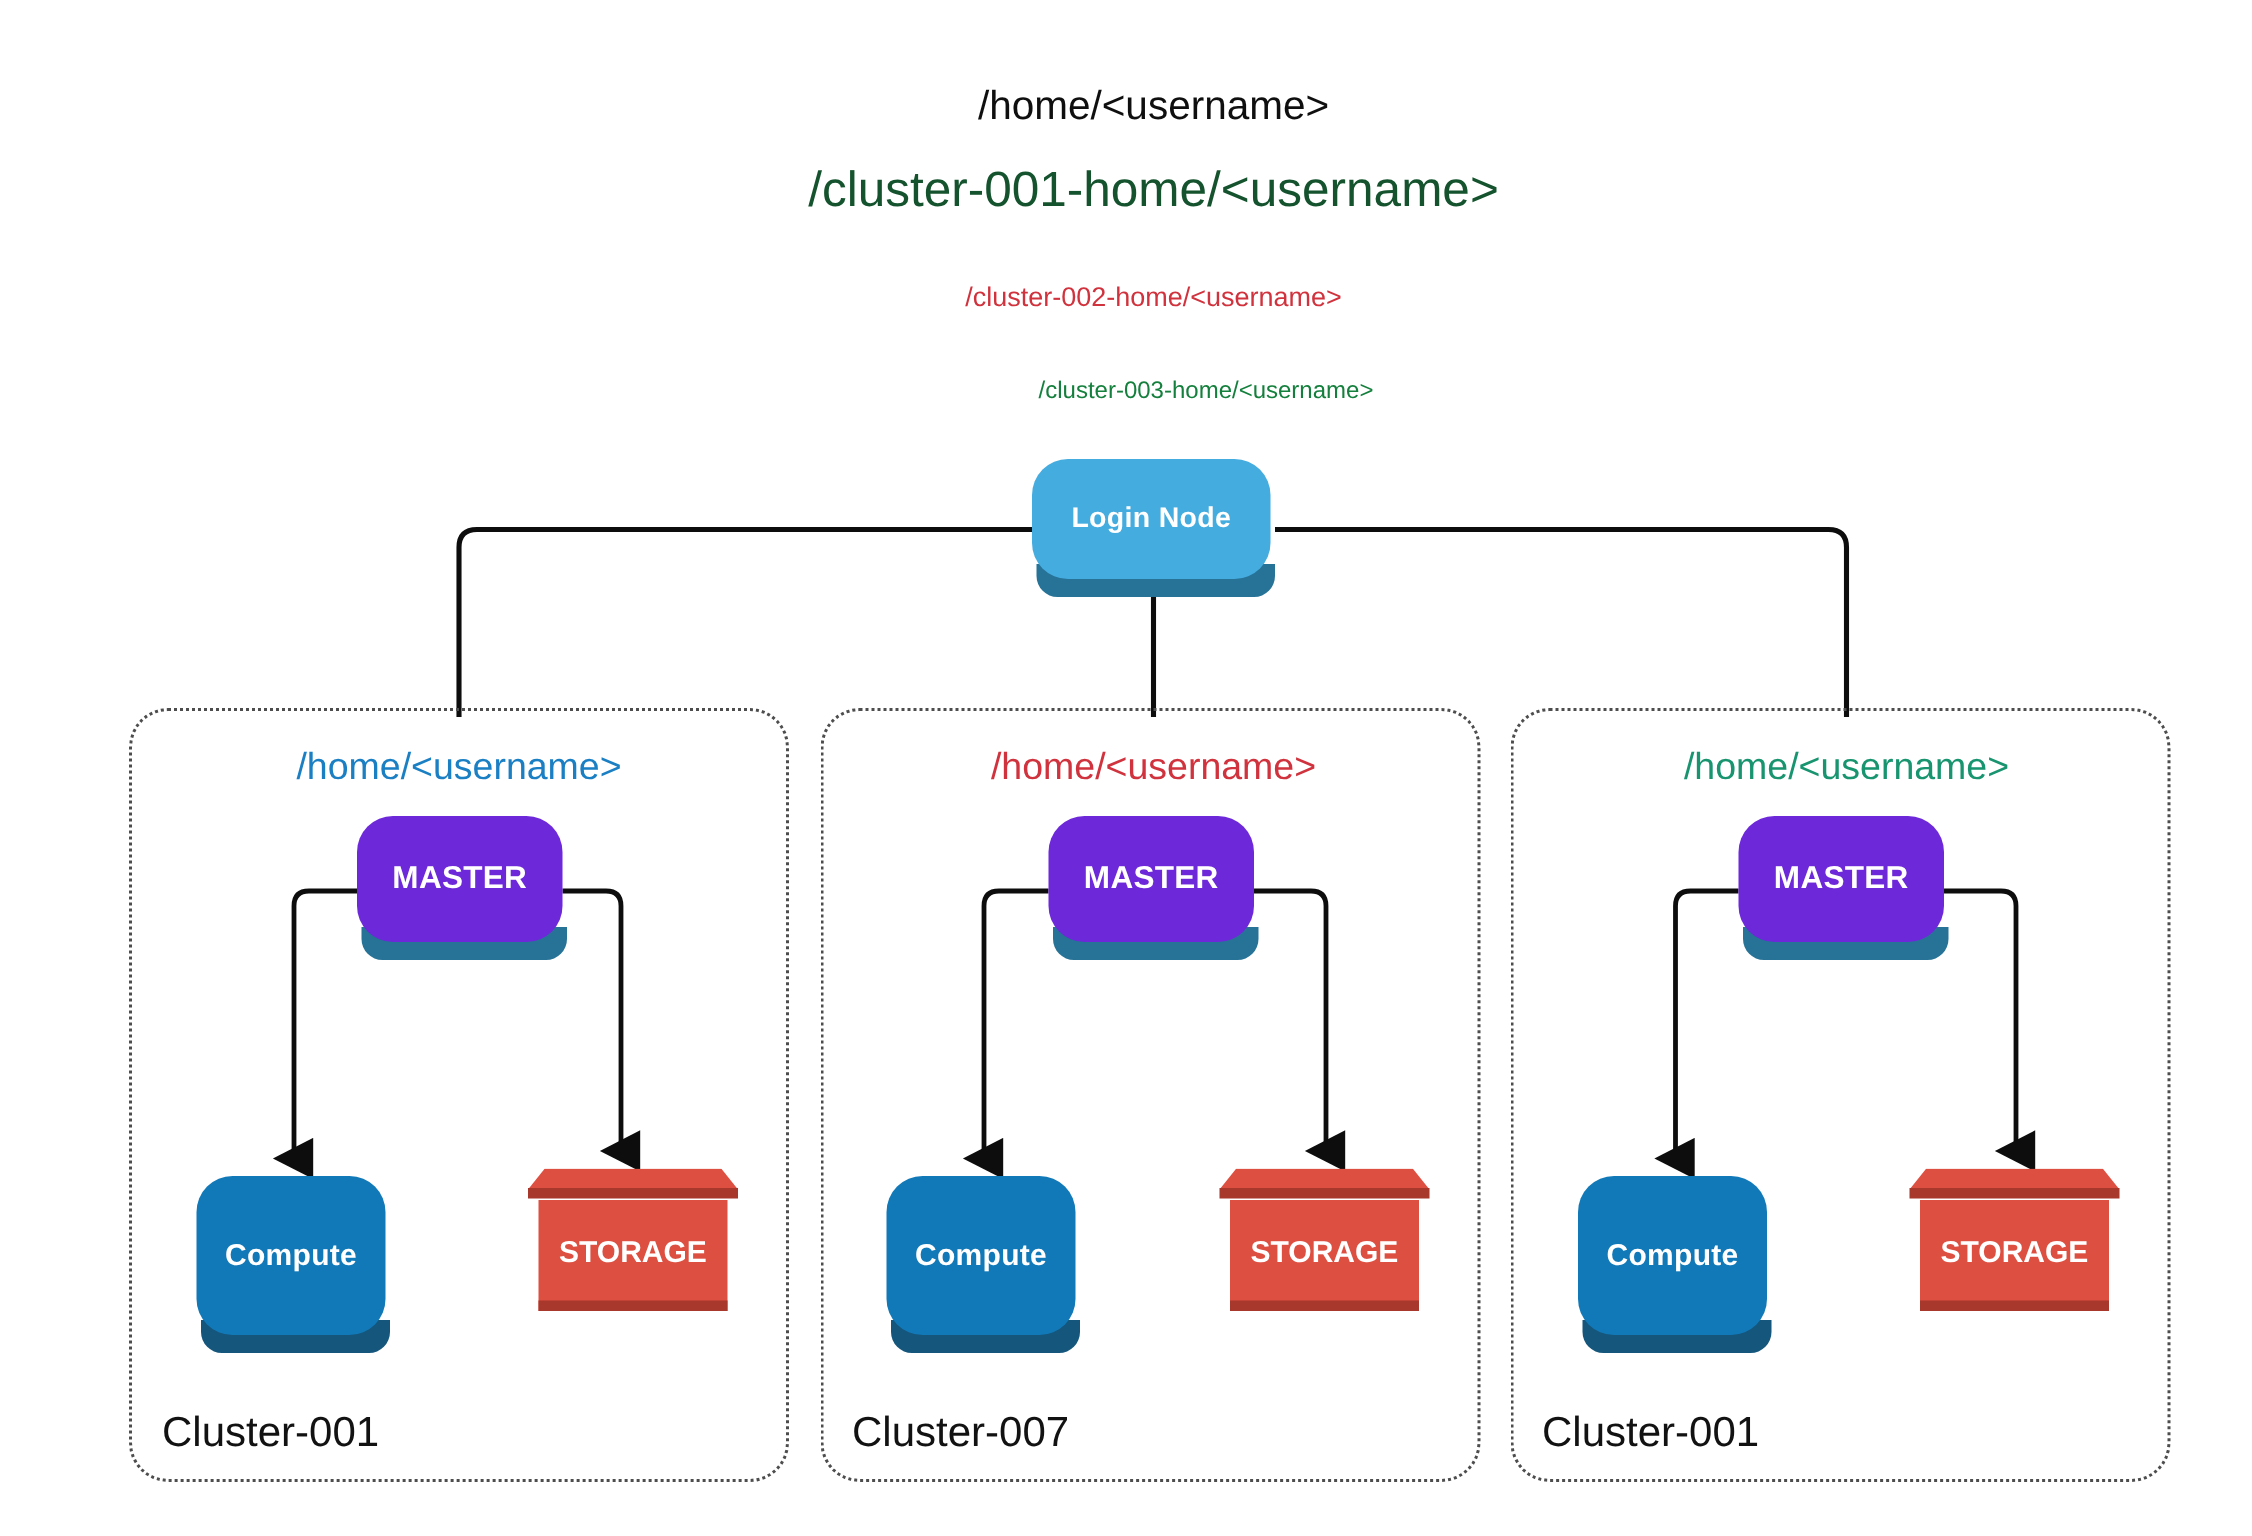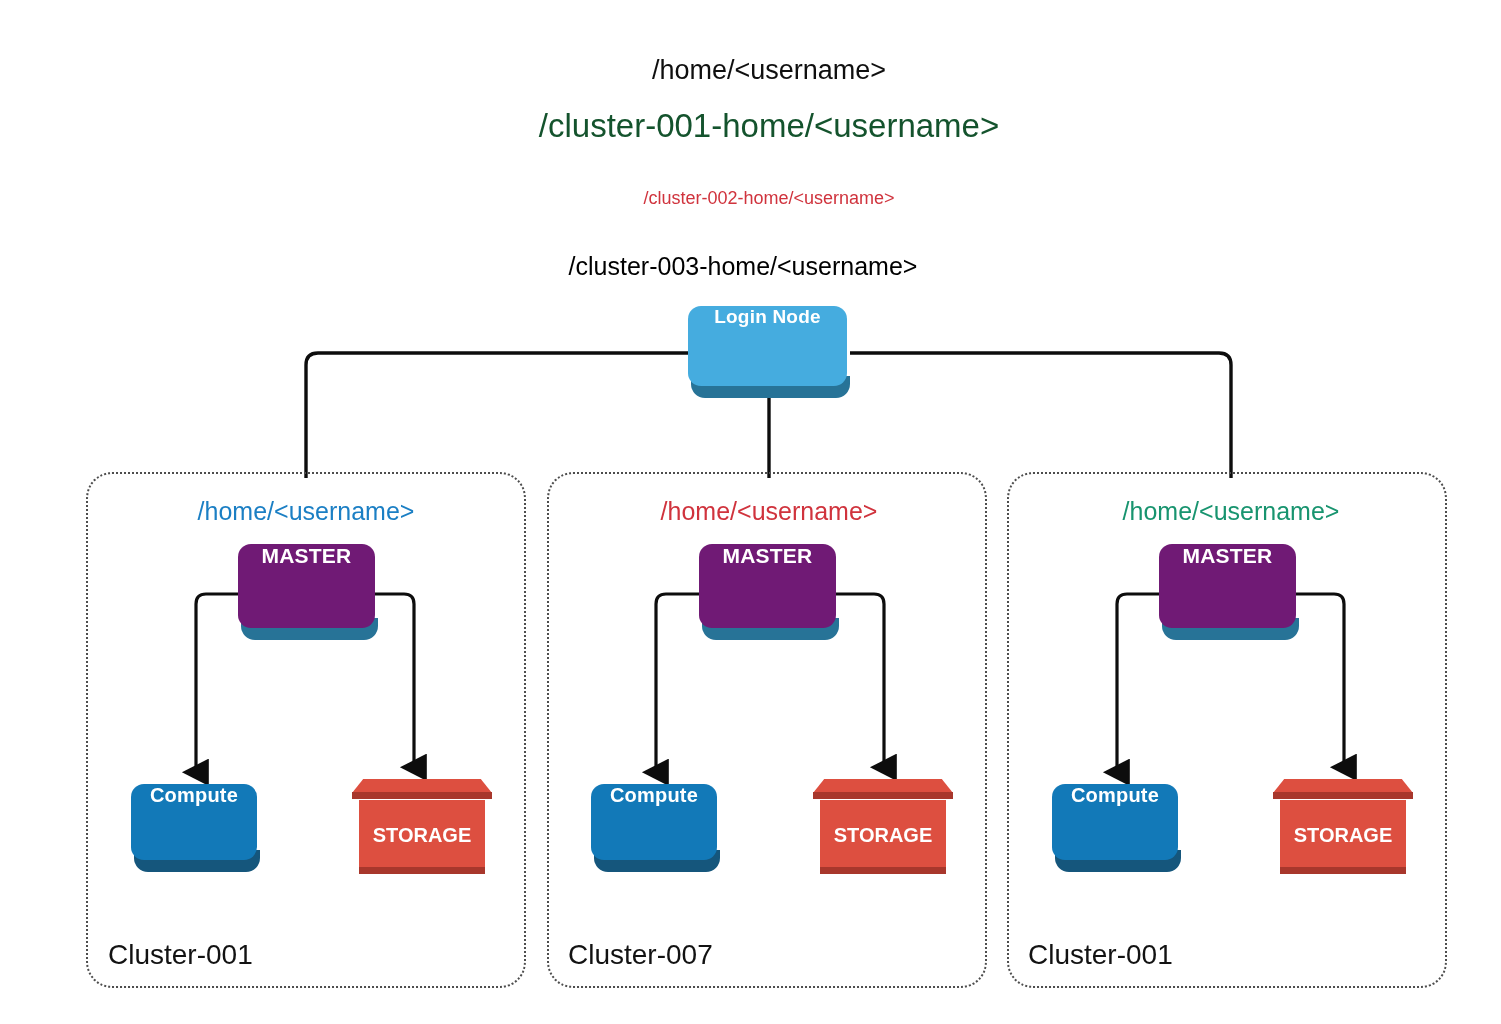--- a/index.html
+++ b/index.html
@@ -39,24 +39,24 @@
     font-size: 33px;
     color: #14532d;
   }
   #lbl-c2-home {
     left: 769px;
     top: 188px;
     font-size: 18px;
     color: #d0333d;
   }
   #lbl-c3-home {
-    left: 743px;
+    left: 804px;
     top: 252px;
-    font-size: 25px;
-    color: #000000;
+    font-size: 16px;
+    color: #15803d;
   }
 
   
   #wires {
     position: absolute;
     left: 0;
     top: 0;
     width: 1501px;
     height: 1024px;
     pointer-events: none;
@@ -100,49 +100,49 @@
     bottom: 0px;
     height: 22px;
     border-radius: 0 0 14px 14px;
   }
   .node3d .face {
     position: absolute;
     left: 0;
     top: 0;
     right: 3px;
     bottom: 12px;
-    border-radius: 13px;
+    border-radius: 24px;
     display: flex;
-    align-items: flex-start;
+    align-items: center;
     justify-content: center;
   }
   .node3d .face span {
     color: #ffffff;
     font-weight: bold;
     font-family: "Liberation Sans", sans-serif;
     letter-spacing: 0.2px;
   }
 
   
   #node-login { left: 688px; top: 306px; width: 162px; height: 92px; }
   #node-login .shadow { background: #277397; }
   #node-login .face   { background: #45acdf; }
   #node-login .face span { font-size: 19px; }
 
   
   .master-node { width: 140px; height: 96px; }
   .master-node .shadow { background: #277397; }
-  .master-node .face   { background: #701a75; }
+  .master-node .face   { background: #6d28d9; }
   .master-node .face span { font-size: 21px; }
   #node-master-1 { left: 238px; top: 544px; }
   #node-master-2 { left: 699px; top: 544px; }
   #node-master-3 { left: 1159px; top: 544px; }
 
   
-  .compute-node { width: 129px; height: 88px; text-decoration: underline; }
+  .compute-node { width: 129px; height: 118px; text-decoration: underline; }
   .compute-node .shadow { background: #15567c; }
   .compute-node .face   { background: #1279b8; }
   .compute-node .face span { font-size: 20px; }
   #node-compute-1 { left: 131px; top: 784px; }
   #node-compute-2 { left: 591px; top: 784px; }
   #node-compute-3 { left: 1052px; top: 784px; }
 
   
   .storage-node {
     position: absolute;

